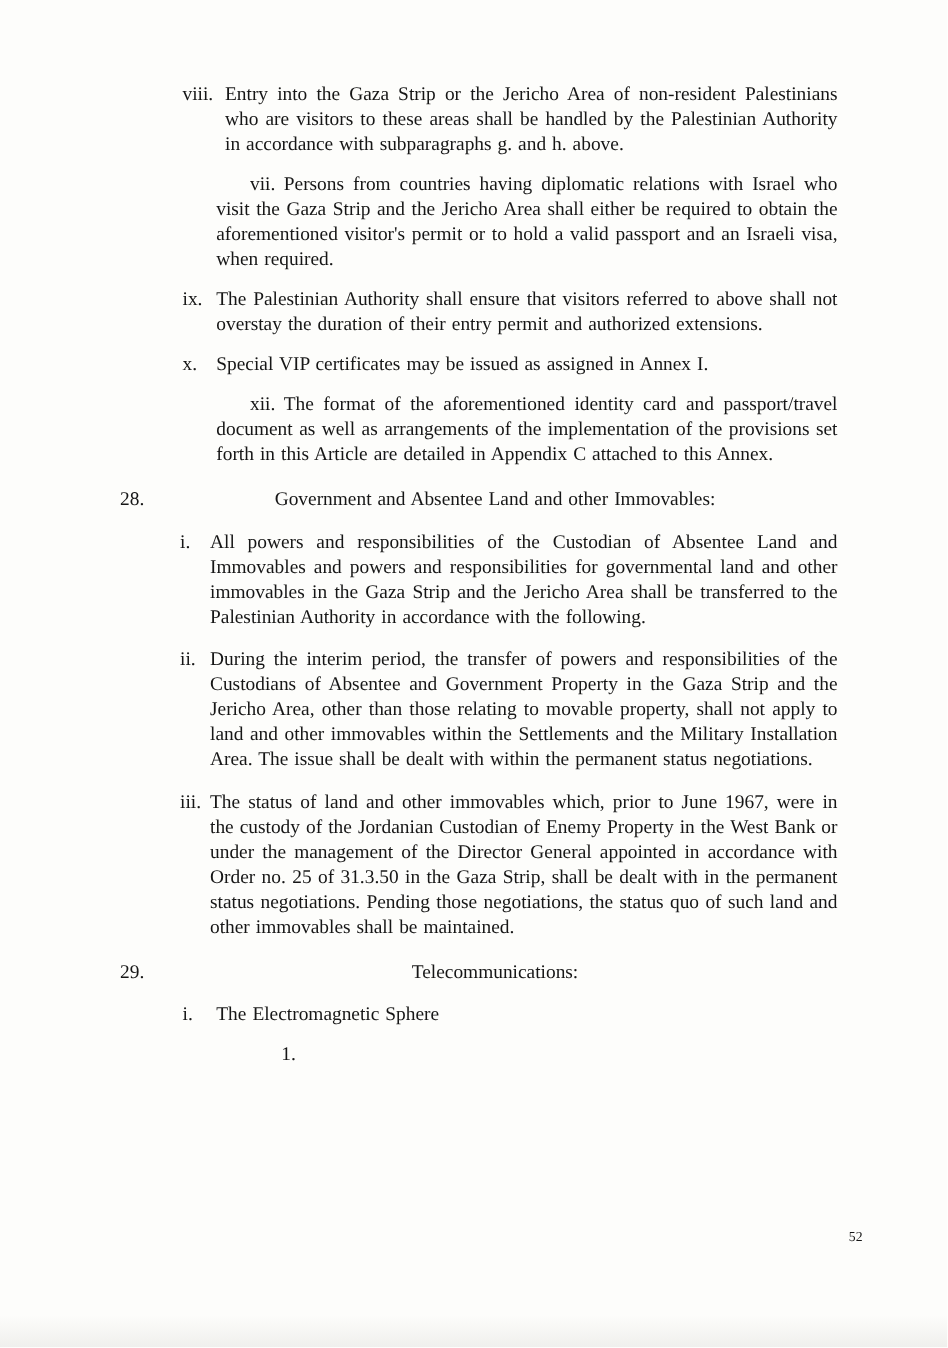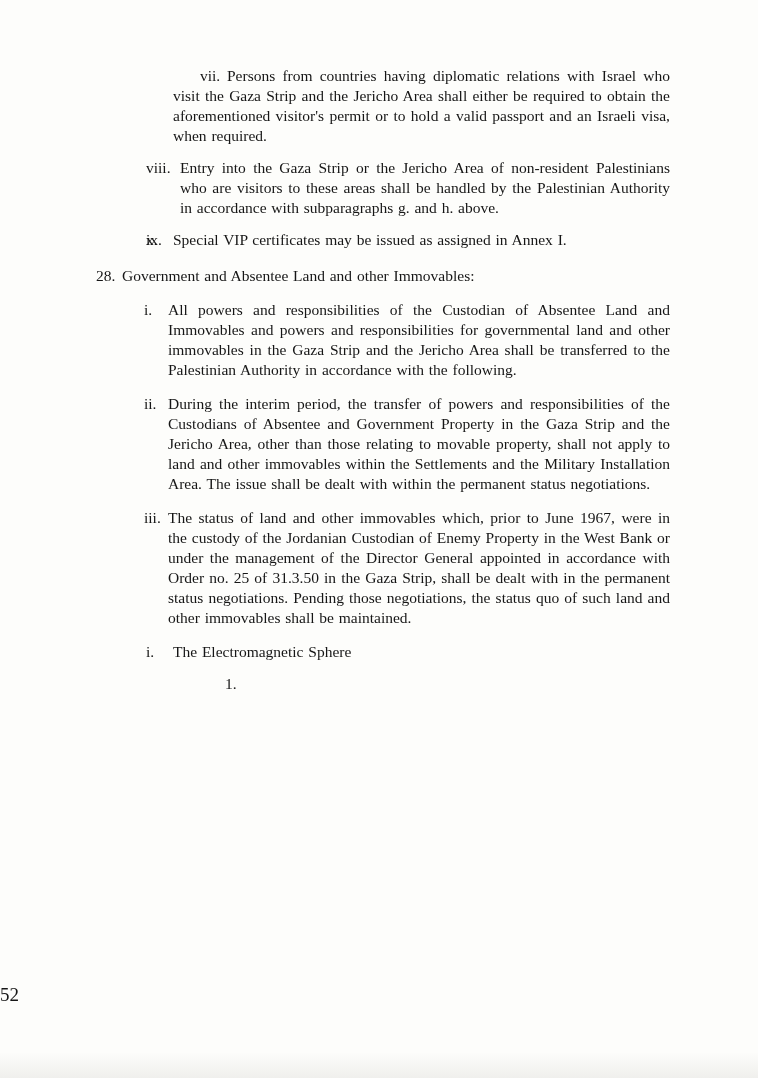--- a/index.html
+++ b/index.html
@@ -44,67 +44,72 @@
     position: absolute;
     top: 0;
   }
   
   .lvl1 { padding-left: 77px; }
   .lvl1 .marker { left: 50px; }
   .lvl1.wide { padding-left: 84px; }
   
   .indent-a { text-indent: 54px; }
   
-  .heading { padding-left: 26px; margin-top: 16px; margin-bottom: 14px; text-align: left; }
+  .heading { padding-left: 26px; margin-top: 16px; margin-bottom: 14px; text-align: center; }
   .heading .marker { left: 0; }
   
   .sec-item { padding-left: 72px; margin-bottom: 14px; }
   .sec-item .marker { left: 48px; }
   
   .sub-head { padding-left: 77px; text-align: left; margin-bottom: 12px; }
   .sub-head .marker { left: 50px; }
   
   .lvl3 { padding-left: 155px; }
   .lvl3 .marker { left: 129px; }
   .pagenum {
     position: absolute;
     top: 984px;
     left: 0;
     width: 690px;
-    text-align: left;
-    font-size: 19px;
+    text-align: right;
+    font-size: 11px;
     color: #161616;
   }
 </style>
 </head>
 <body>
 
 <div class="page">
   <div class="content">
 
+    <div class="para lvl1 wide">
+      <span class="marker">viii.</span>
+      <span class="ptext">Entry into the Gaza Strip or the Jericho Area of non-resident Palestinians who are visitors to these areas shall be handled by the Palestinian Authority in accordance with subparagraphs g. and h. above.</span>
+    </div>
+
     <div class="para lvl1 indent-a">
       <span class="marker">vii.</span>
       <span class="ptext">Persons from countries having diplomatic relations with Israel who visit the Gaza Strip and the Jericho Area shall either be required to obtain the aforementioned visitor's permit or to hold a valid passport and an Israeli visa, when required.</span>
     </div>
 
-    <div class="para lvl1 wide">
-      <span class="marker">viii.</span>
-      <span class="ptext">Entry into the Gaza Strip or the Jericho Area of non-resident Palestinians who are visitors to these areas shall be handled by the Palestinian Authority in accordance with subparagraphs g. and h. above.</span>
-    </div>
-
     <div class="para lvl1">
       <span class="marker">ix.</span>
+      <span class="ptext">The Palestinian Authority shall ensure that visitors referred to above shall not overstay the duration of their entry permit and authorized extensions.</span>
     </div>
 
     <div class="para lvl1">
       <span class="marker">x.</span>
       <span class="ptext">Special VIP certificates may be issued as assigned in Annex I.</span>
     </div>
 
 
+    <div class="para lvl1 indent-a">
+      <span class="marker">xii.</span>
+      <span class="ptext">The format of the aforementioned identity card and passport/travel document as well as arrangements of the implementation of the provisions set forth in this Article are detailed in Appendix C attached to this Annex.</span>
+    </div>
 
     <div class="para heading">
       <span class="marker">28.</span>
       <span class="ptext">Government and Absentee Land and other Immovables:</span>
     </div>
 
     <div class="para sec-item">
       <span class="marker">i.</span>
       <span class="ptext">All powers and responsibilities of the Custodian of Absentee Land and Immovables and powers and responsibilities for governmental land and other immovables in the Gaza Strip and the Jericho Area shall be transferred to the Palestinian Authority in accordance with the following.</span>
     </div>
@@ -112,20 +117,24 @@
     <div class="para sec-item">
       <span class="marker">ii.</span>
       <span class="ptext">During the interim period, the transfer of powers and responsibilities of the Custodians of Absentee and Government Property in the Gaza Strip and the Jericho Area, other than those relating to movable property, shall not apply to land and other immovables within the Settlements and the Military Installation Area. The issue shall be dealt with within the permanent status negotiations.</span>
     </div>
 
     <div class="para sec-item">
       <span class="marker">iii.</span>
       <span class="ptext">The status of land and other immovables which, prior to June 1967, were in the custody of the Jordanian Custodian of Enemy Property in the West Bank or under the management of the Director General appointed in accordance with Order no. 25 of 31.3.50 in the Gaza Strip, shall be dealt with in the permanent status negotiations. Pending those negotiations, the status quo of such land and other immovables shall be maintained.</span>
     </div>
 
+    <div class="para heading">
+      <span class="marker">29.</span>
+      <span class="ptext">Telecommunications:</span>
+    </div>
 
     <div class="para sub-head">
       <span class="marker">i.</span>
       <span class="ptext">The Electromagnetic Sphere</span>
     </div>
 
     <div class="para lvl3">
       <span class="marker">1.</span>
     </div>
 

